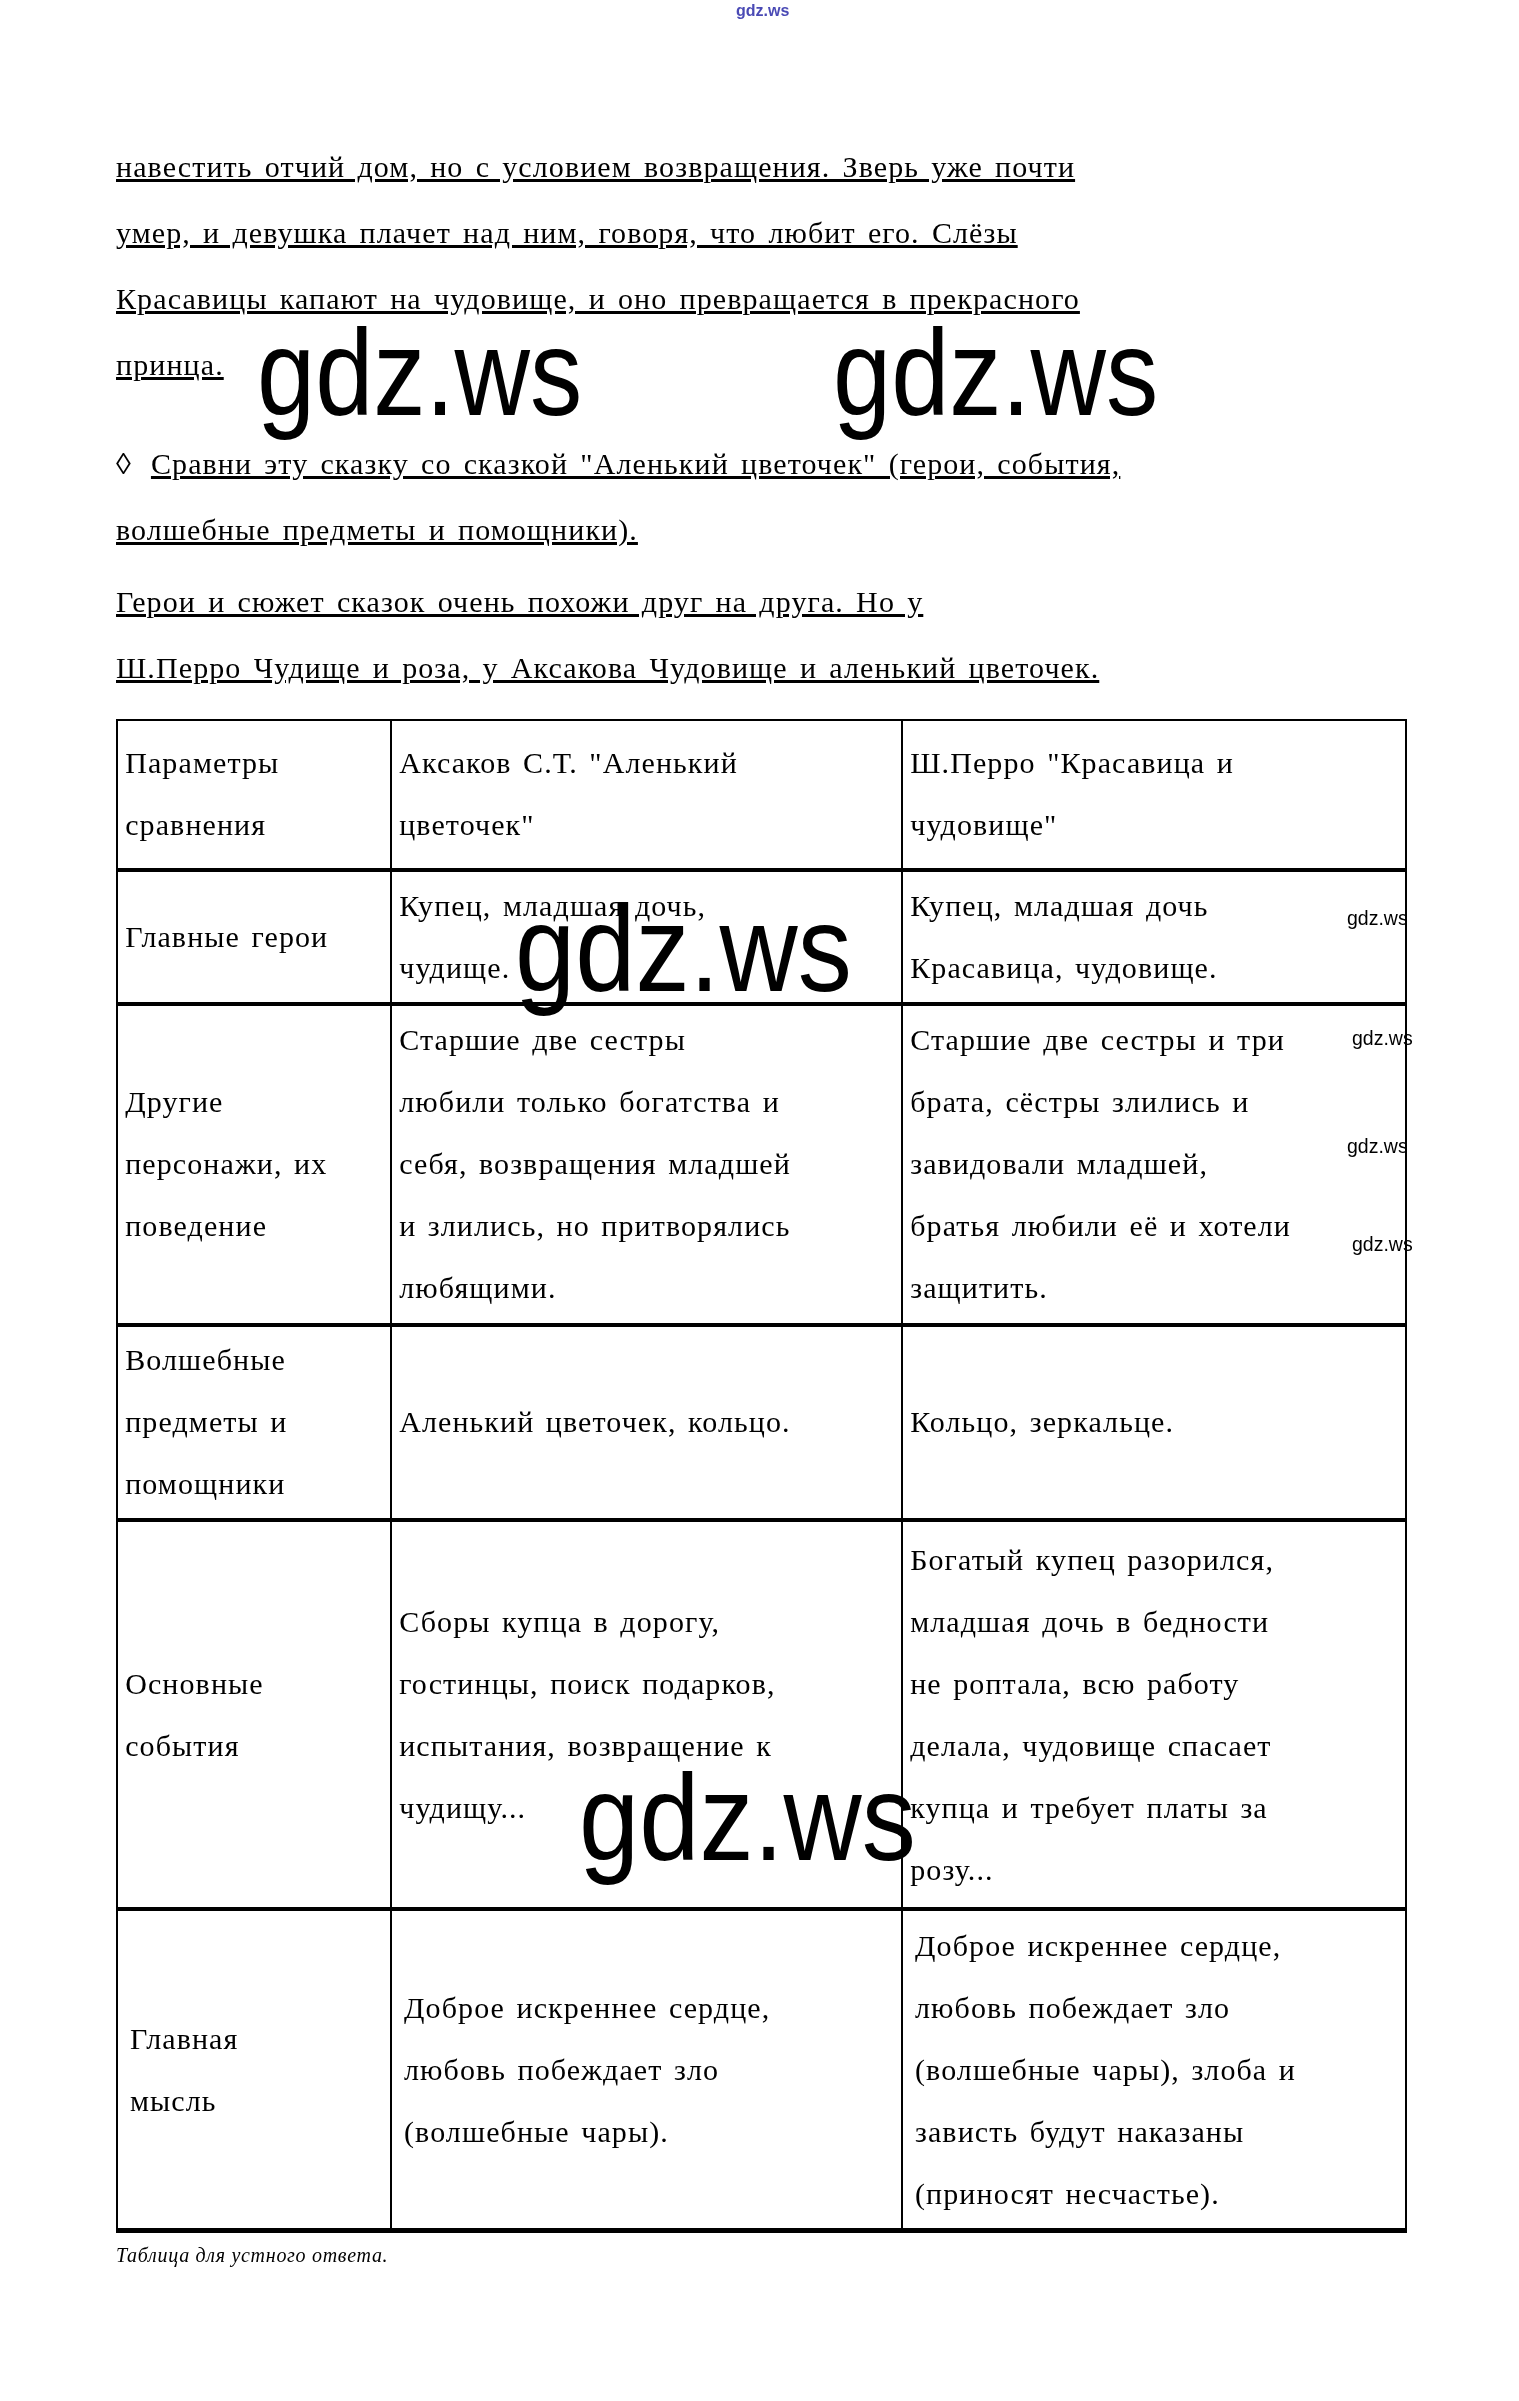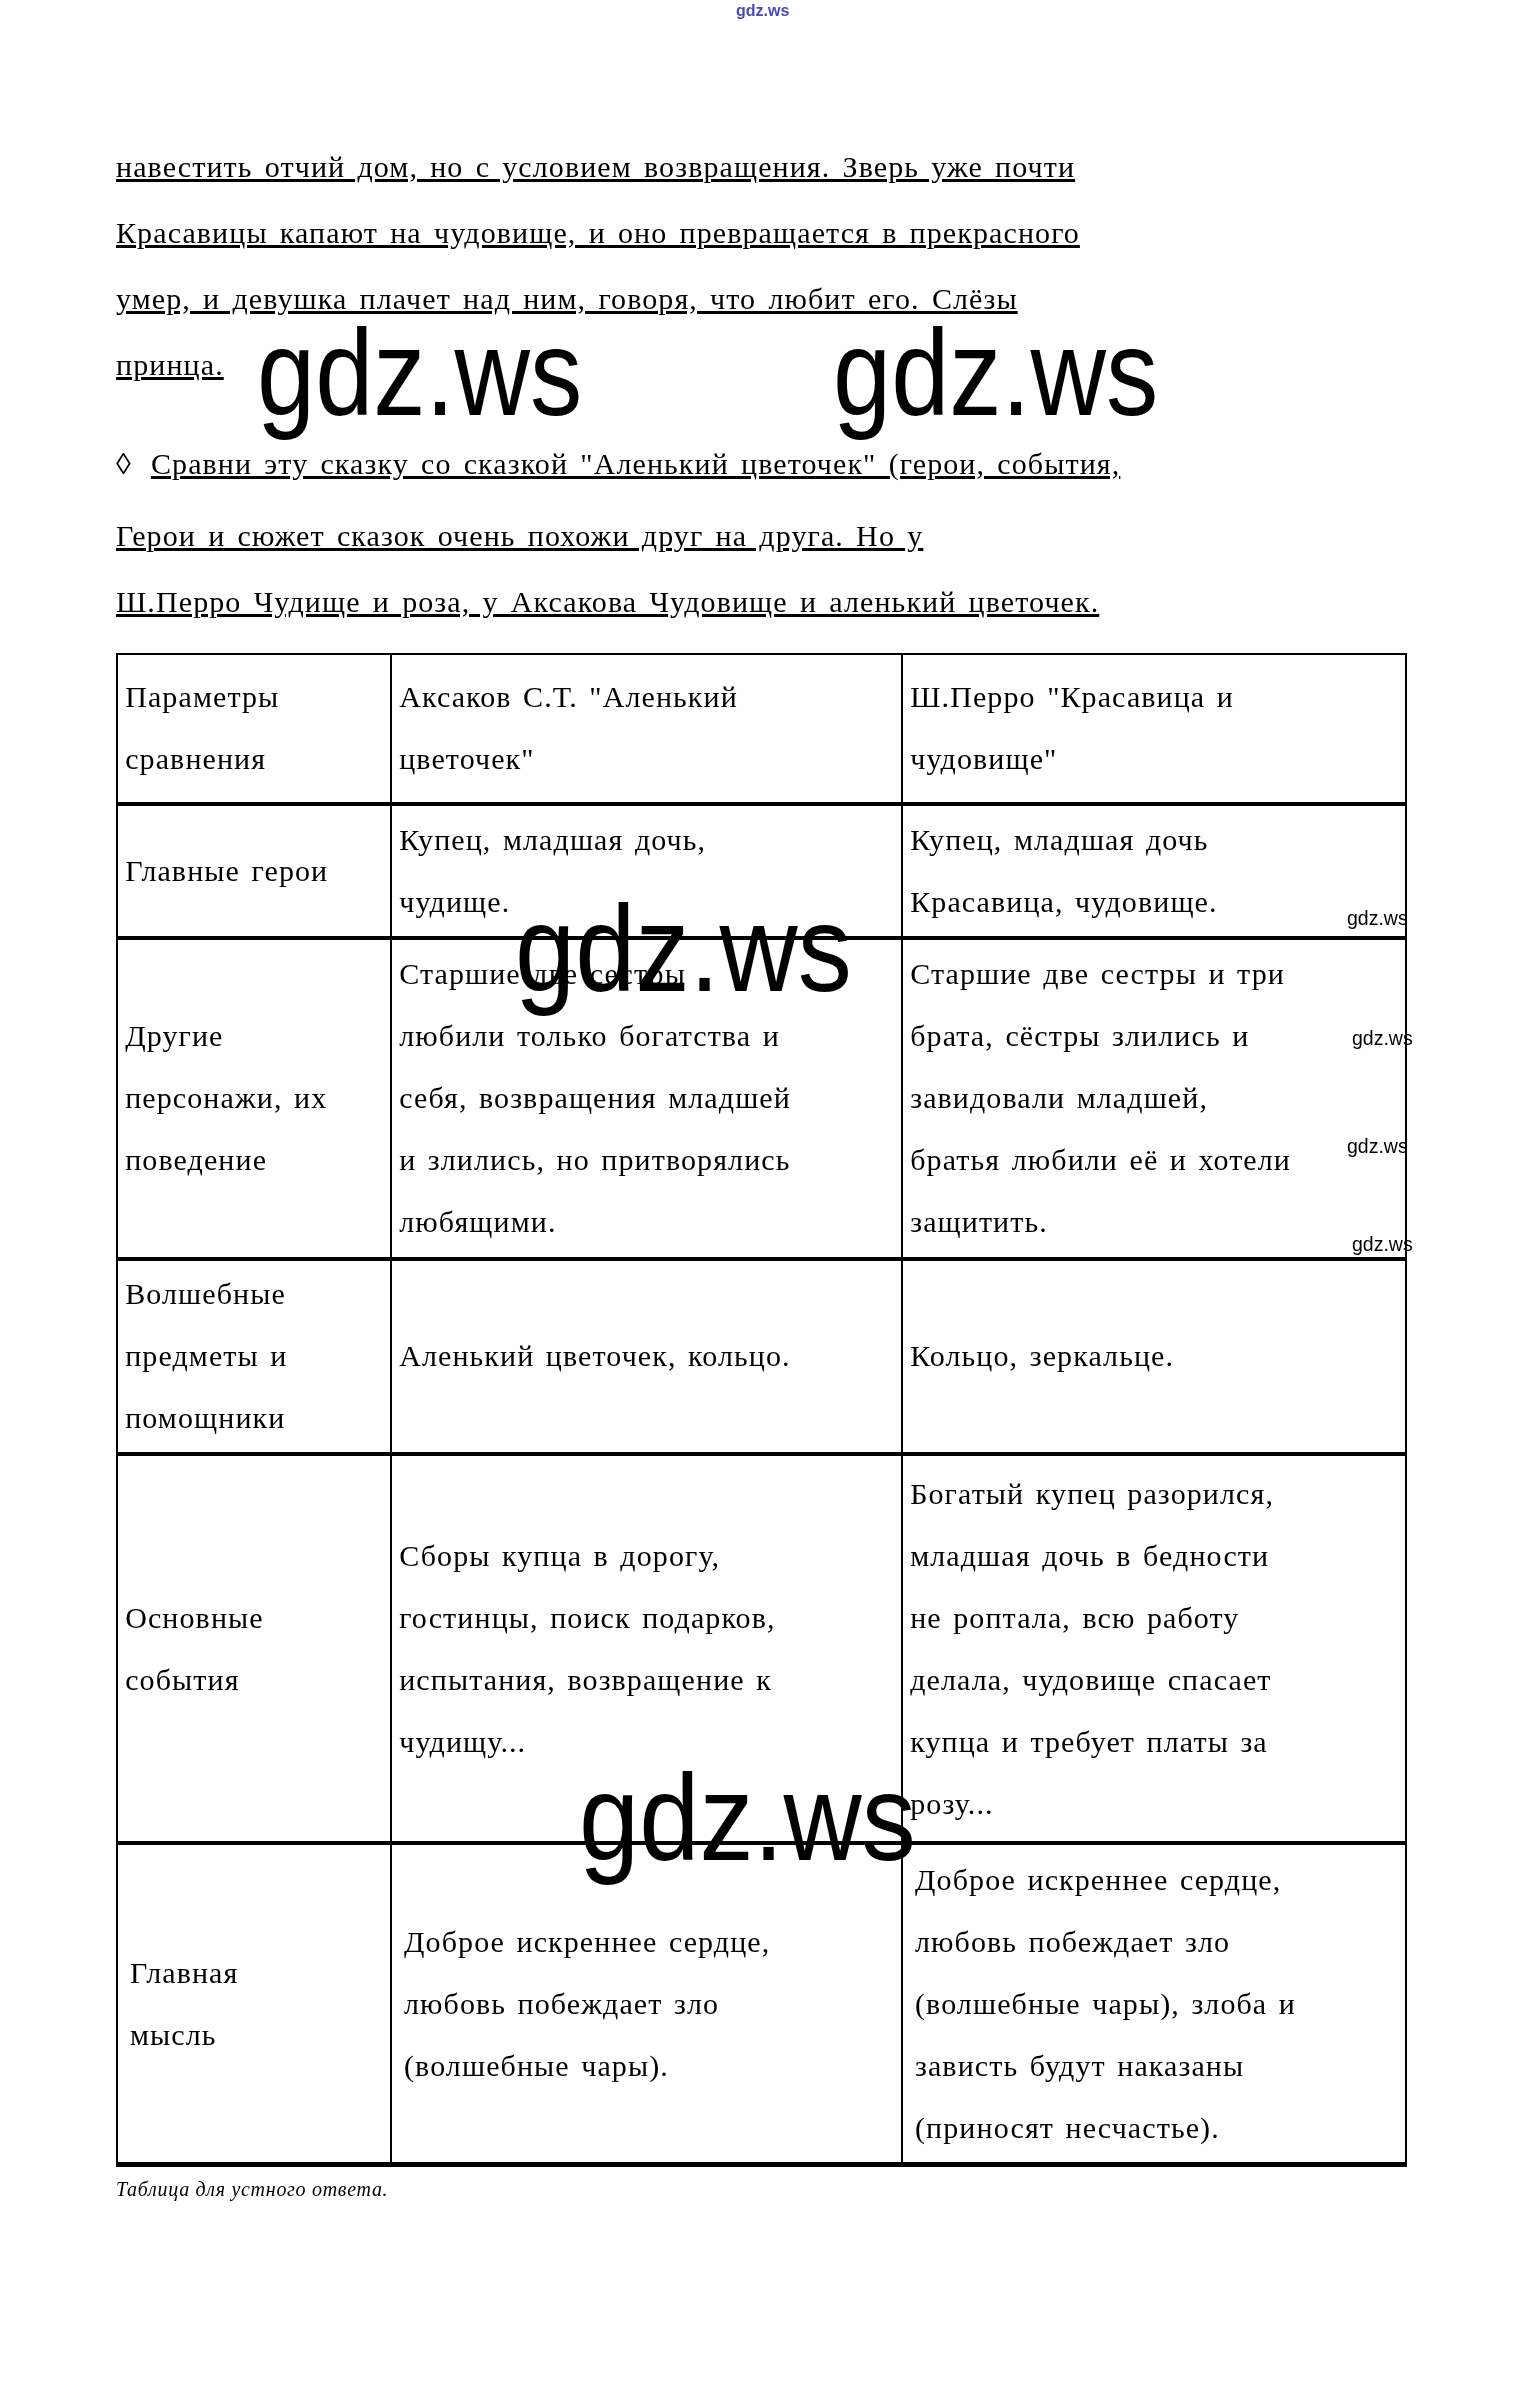--- a/index.html
+++ b/index.html
@@ -109,27 +109,28 @@
 <span class="wm wm-big wm-big-4">gdz.ws</span>
 <span class="wm wm-small wm-small-1">gdz.ws</span>
 <span class="wm wm-small wm-small-2">gdz.ws</span>
 <span class="wm wm-small wm-small-3">gdz.ws</span>
 <span class="wm wm-small wm-small-4">gdz.ws</span>
 
 <div class="page">
 
   <p class="para para-intro">
       <span class="line">навестить отчий дом, но с условием возвращения. Зверь уже почти</span>
+      <span class="line">умер, и девушка плачет над ним, говоря, что любит его. Слёзы</span>
       <span class="line">Красавицы капают на чудовище, и оно превращается в прекрасного</span>
-      <span class="line">умер, и девушка плачет над ним, говоря, что любит его. Слёзы</span>
       <span class="line">принца.</span>
     </p>
 
   <p class="para para-task">
     <span class="line"><span class="bullet">◊</span><span>Сравни эту сказку со сказкой "Аленький цветочек" (герои, события,</span></span>
+    <span class="line">волшебные предметы и помощники).</span>
   </p>
 
   <p class="para para-answer">
       <span class="line">Герои и сюжет сказок очень похожи друг на друга. Но у</span>
       <span class="line">Ш.Перро Чудище и роза, у Аксакова Чудовище и аленький цветочек.</span>
     </p>
 
   <table class="cmp">
     <colgroup>
       <col style="width:274px">

